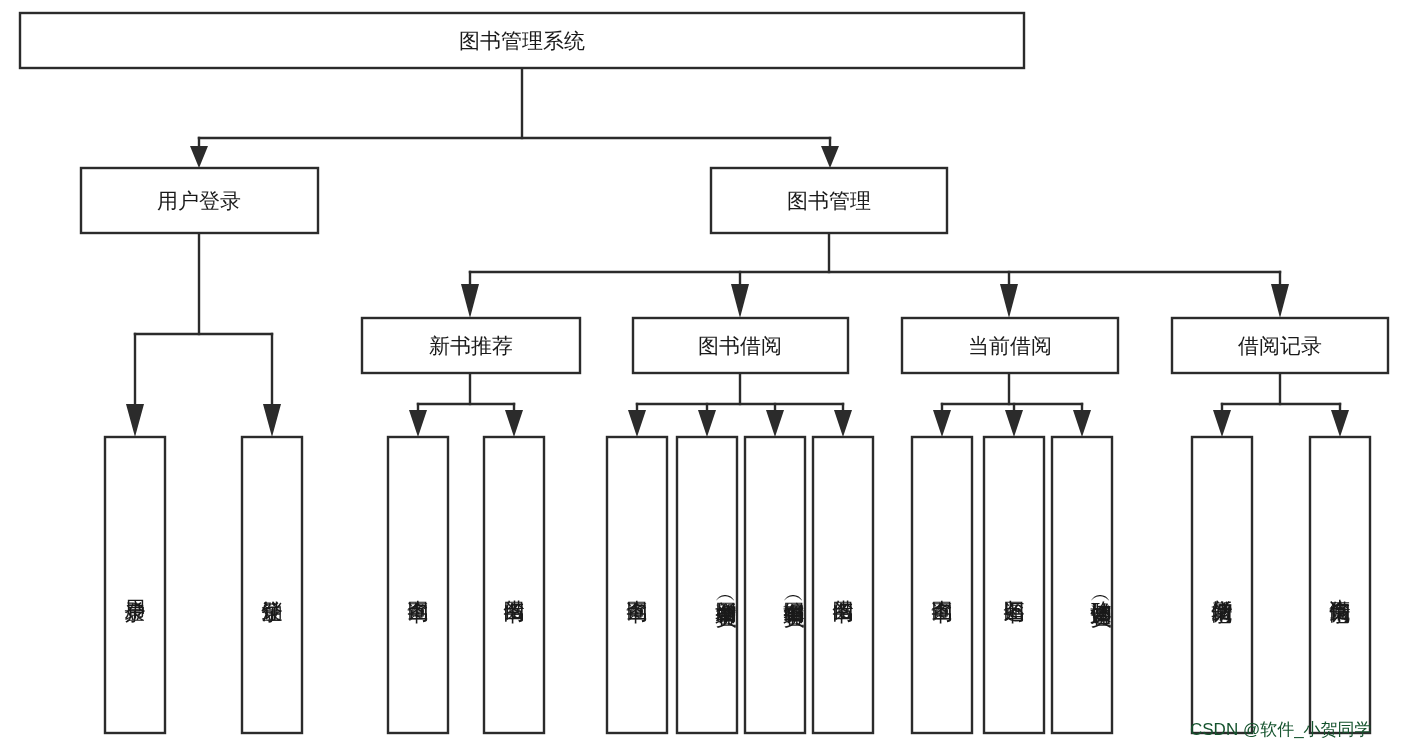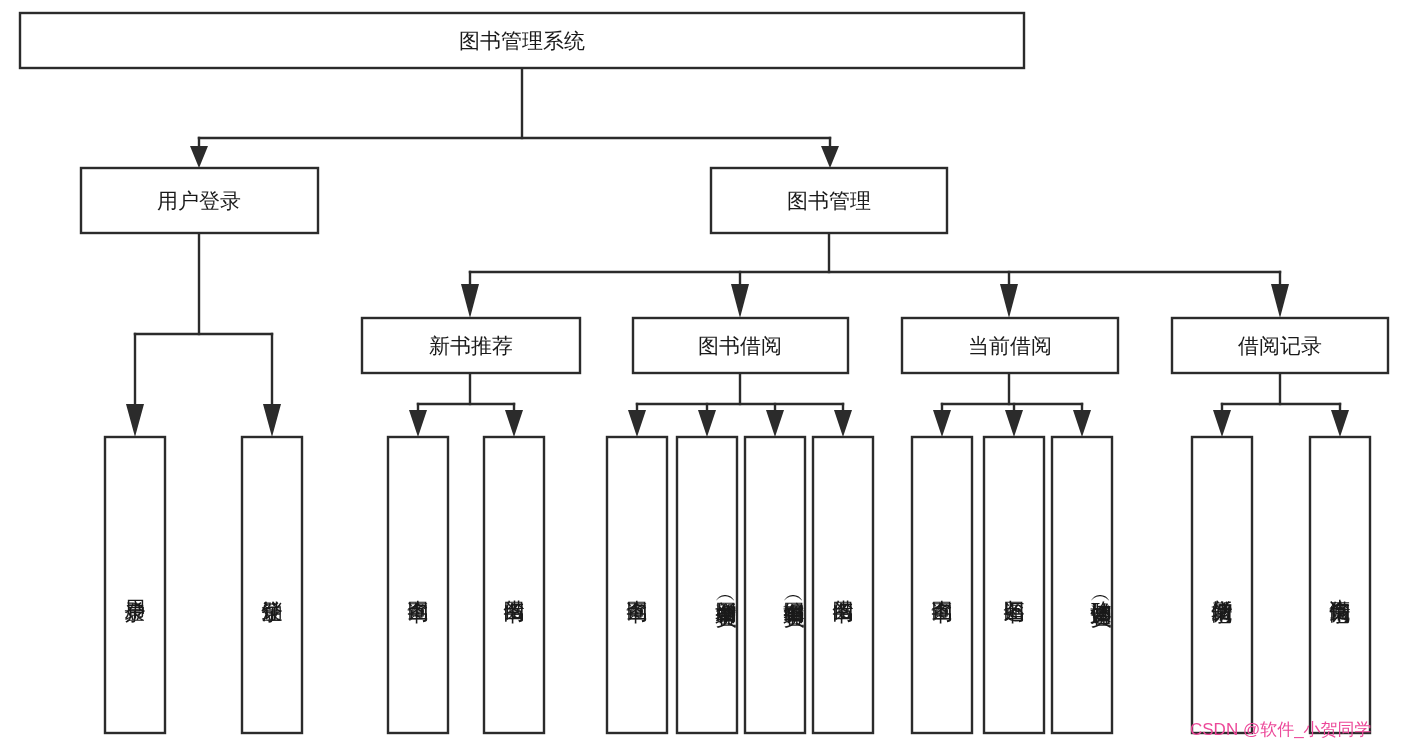--- a/index.html
+++ b/index.html
@@ -59,21 +59,21 @@
     letter-spacing: 1px;
     text-align: center;
     white-space: nowrap;
     pointer-events: none;
     user-select: none;
   }
   .watermark {
     position: absolute;
     font-family: "Liberation Sans", "DejaVu Sans", sans-serif;
     font-size: 17px;
-    color: #ec4899;
+    color: #14532d;
     white-space: nowrap;
     user-select: none;
   }
 </style>
 </head>
 <body>
 
 <div id="diagram-root">
 
   <svg class="diagram-canvas" viewBox="0 0 1405 747">

